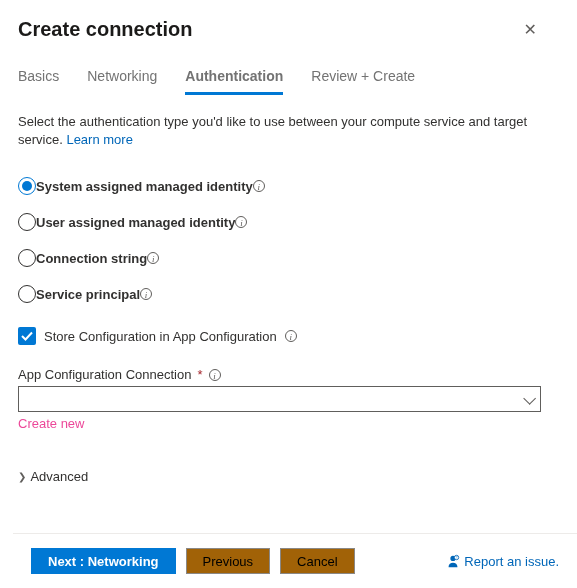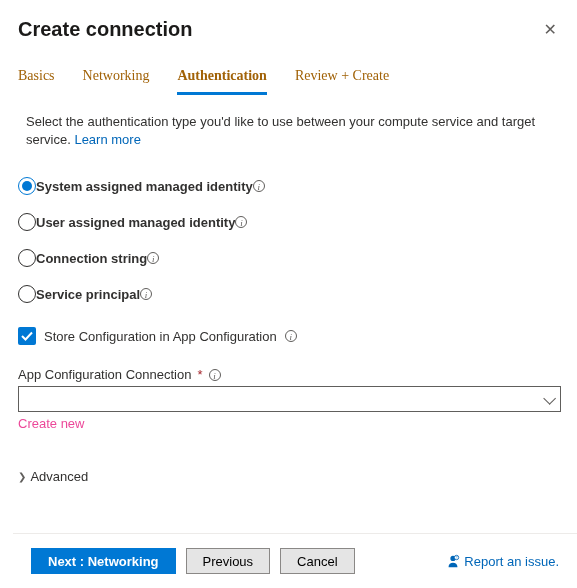--- a/index.html
+++ b/index.html
@@ -7,21 +7,21 @@
     margin: 0;
     font-family: "Segoe UI", -apple-system, sans-serif;
     font-size: 13px;
     color: #323130;
     width: 577px;
     height: 588px;
     background: #fff;
     position: relative;
     overflow: hidden;
   }
-  .panel { padding: 18px 16px 0 18px; }
+  .panel { padding: 18px 36px 0 18px; }
   .header {
     display: flex;
     justify-content: space-between;
     align-items: flex-start;
     margin-bottom: 24px;
   }
   .title {
     font-size: 20px;
     font-weight: 600;
     color: #1b1a19;
@@ -36,33 +36,31 @@
   .tabs {
     display: flex;
     gap: 28px;
     border-bottom: none;
     margin-bottom: 18px;
   }
   .tab {
     font-size: 14px;
     padding: 2px 0 8px 0;
     cursor: pointer;
-    color: #a16207;
-    font-family: Liberation Serif, serif;
+    color: #737373;
   }
   .tab.active {
     font-weight: 600;
     border-bottom: 3px solid #0078d4;
   }
   .desc {
     font-size: 13px;
     line-height: 18px;
     color: #323130;
     margin-bottom: 28px;
-    margin-left: 8px;
   }
   .link { color: #0066b8; cursor: pointer; }
   .radio-group { margin-bottom: 24px; }
   .radio-row {
     display: flex;
     align-items: center;
     margin-bottom: 18px;
   }
   .radio {
     width: 18px; height: 18px;
@@ -156,21 +154,21 @@
     padding: 14px 18px;
     display: flex;
     align-items: center;
     gap: 10px;
   }
   .btn {
     height: 26px;
     padding: 0 16px;
     font-size: 13px;
     border: 1px solid #8a8886;
-    background: #e5e5e5;
+    background: #a16207;
     cursor: pointer;
     font-family: inherit;
   }
   .btn.primary {
     background: #0078d4;
     border-color: #0078d4;
     color: #fff;
     font-weight: 600;
   }
   .report {

